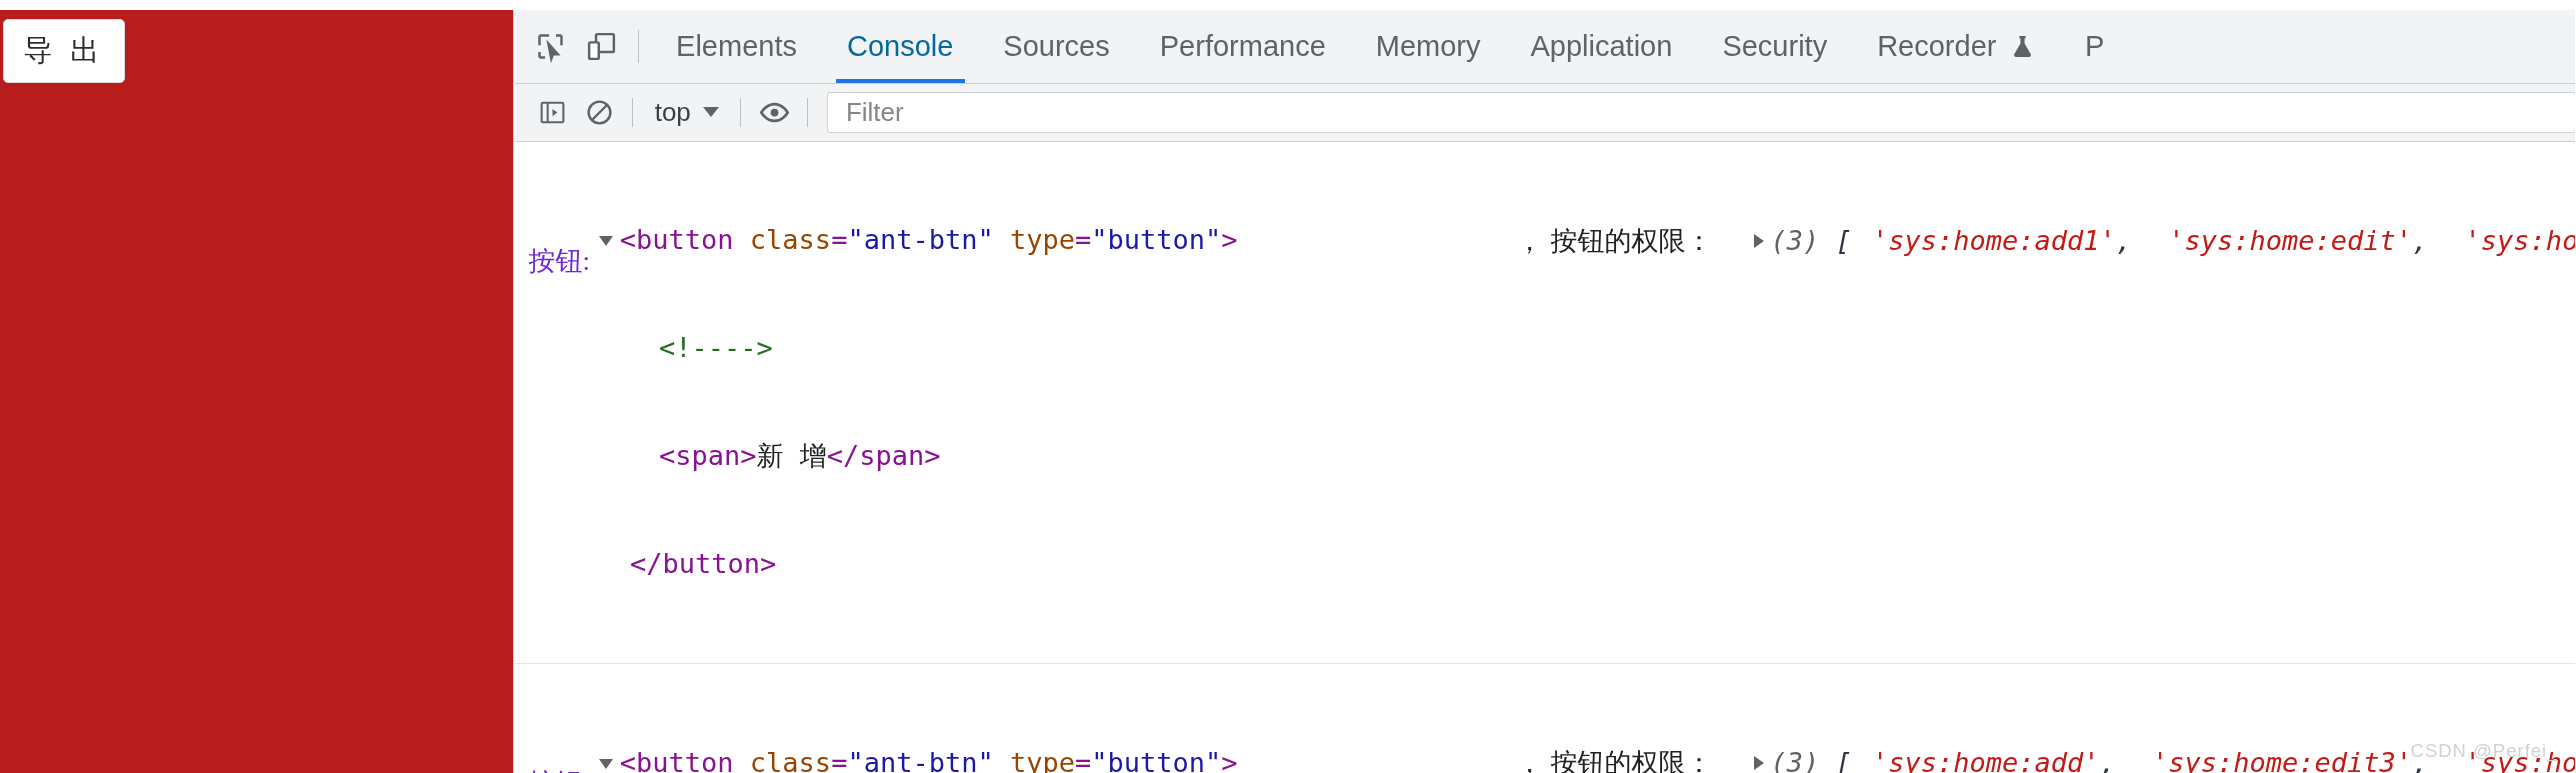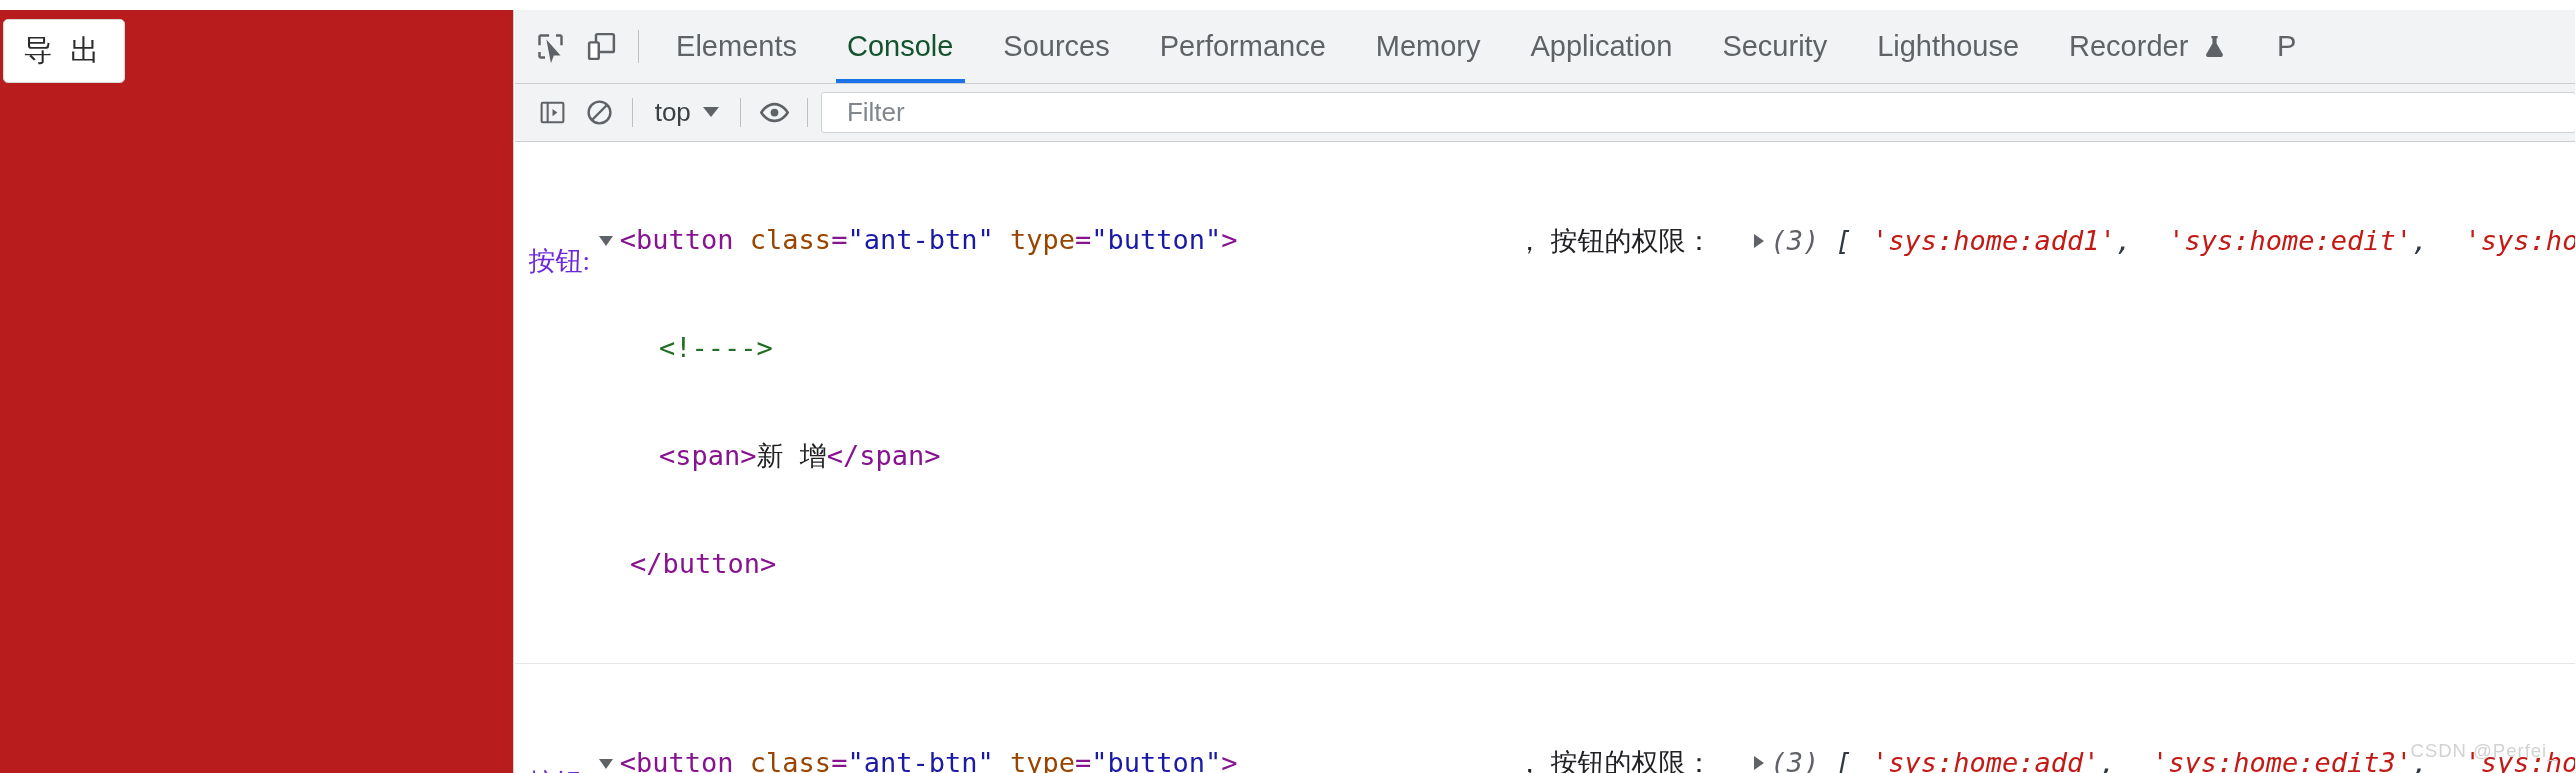--- a/index.html
+++ b/index.html
@@ -69,21 +69,21 @@
     height:74px;
     display:flex; align-items:center; justify-content:center;
     padding:0 25px;
     font-size:29px;
     color:#5f6368;
     white-space:nowrap;
     cursor:pointer;
     position:relative;
     flex:0 0 auto;
   }
-  .tab.active { color:#14532d; }
+  .tab.active { color:#0369a1; }
   .tab.active::after {
     content:""; position:absolute; left:13.6px; right:13.6px; bottom:0;
     height:3.9px; background:#1a73e8;
   }
   .tab .flask { margin-left:13.6px; display:inline-flex; align-items:center; }
 
   
   .filterbar {
     height:58px; min-height:58px;
     background:#f1f3f4;
@@ -101,28 +101,28 @@
     display:flex; align-items:center; gap:11.7px;
     font-size:26px; color:#3c4043;
     padding:3.9px 11.7px; cursor:pointer; border-radius:3.9px;
     flex:0 0 auto;
   }
   .caret {
     width:0;height:0;border-left:8.7px solid transparent;border-right:8.7px solid transparent;
     border-top:10.7px solid #5f6368;
   }
   .filter-input {
-    margin-left:3px;
+    margin-left:9px;
     width:1944px; height:41px;
     background:#ffffff;
     border:1px solid #d0d3d6;
     border-radius:2.9px;
     font-size:26px;
     color:#3c4043;
-    padding:0 25px;
+    padding:0 18px;
     font-family:"Liberation Sans", sans-serif;
     outline:none;
   }
   .filter-input::placeholder { color:#80868b; }
 
   
   .console-body {
     flex:1; background:#ffffff; position:relative; overflow:hidden;
     font-family:"DejaVu Sans Mono", monospace;
   }
@@ -260,23 +260,20 @@
           <span>Performance</span>
         </div>
       <div class="tab">
           <span>Memory</span>
         </div>
       <div class="tab">
           <span>Application</span>
         </div>
       <div class="tab">
           <span>Security</span>
-        </div>
-      <div class="tab">
-          <span>Lighthouse</span>
         </div>
       <div class="tab">
         <span>Recorder</span>
         <span class="flask">
           <svg width="25" height="27" viewBox="0 0 24 24" fill="#5f6368">
             <path d="M9 2h6v2h-1v5.2l5.4 9.3A2 2 0 0 1 17.7 22H6.3a2 2 0 0 1-1.7-3.5L10 9.2V4H9V2z"></path>
           </svg>
         </span>
       </div>
       <div class="tab">

